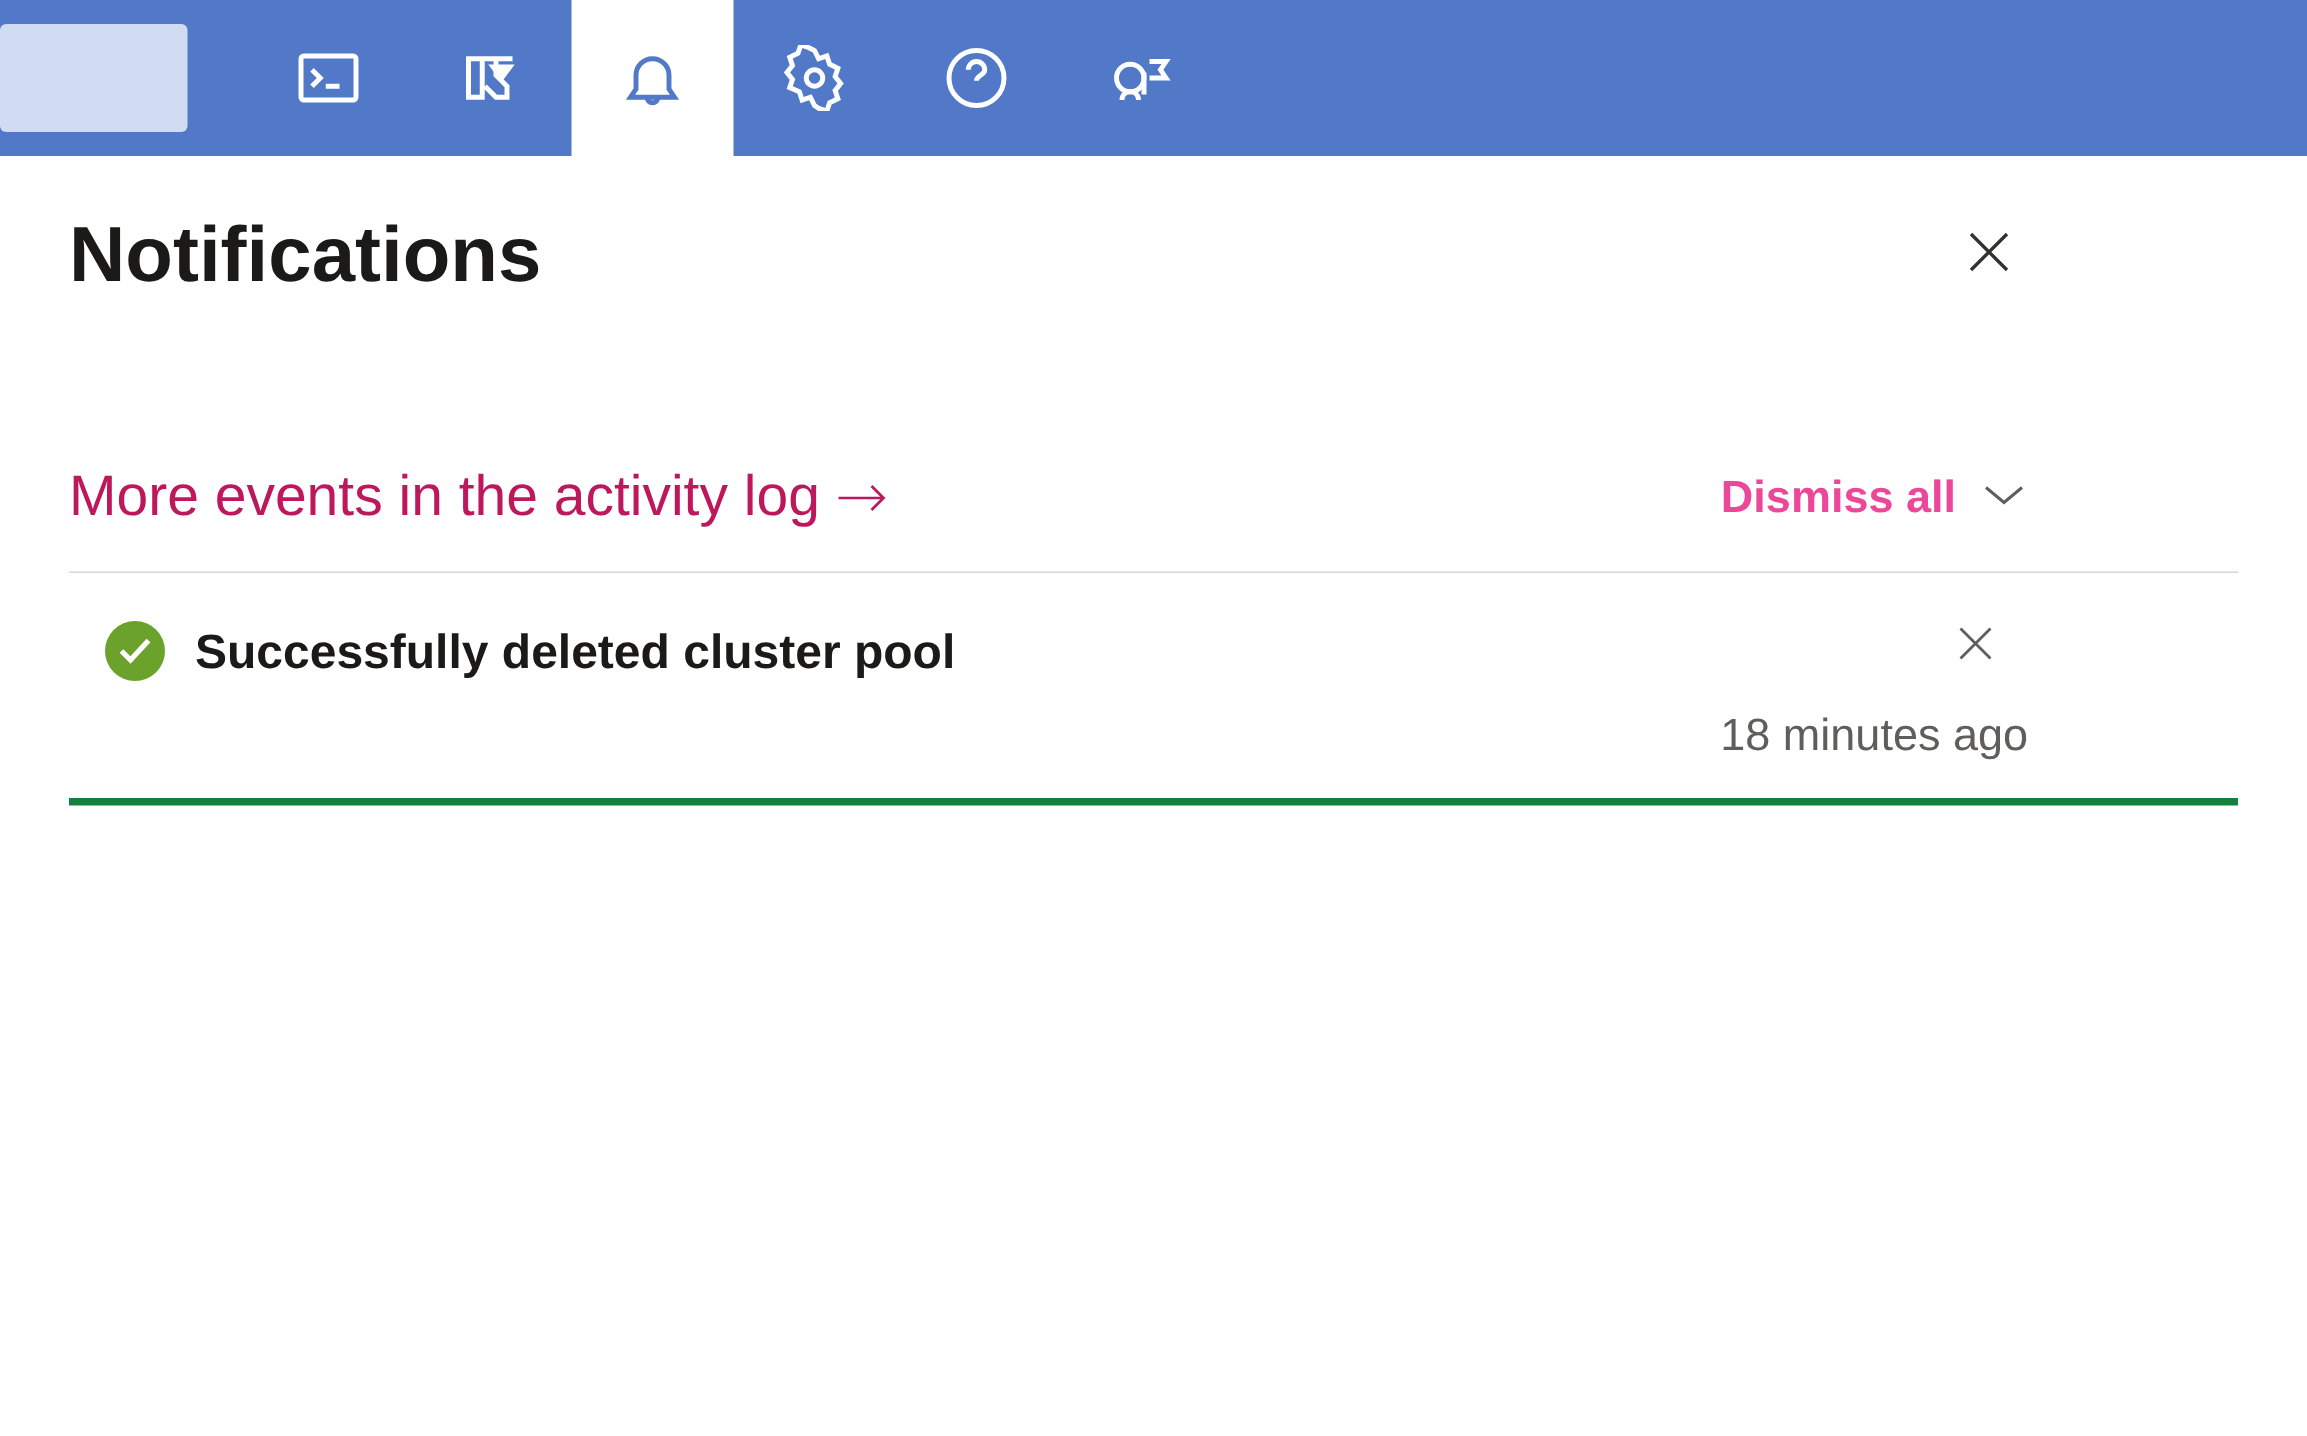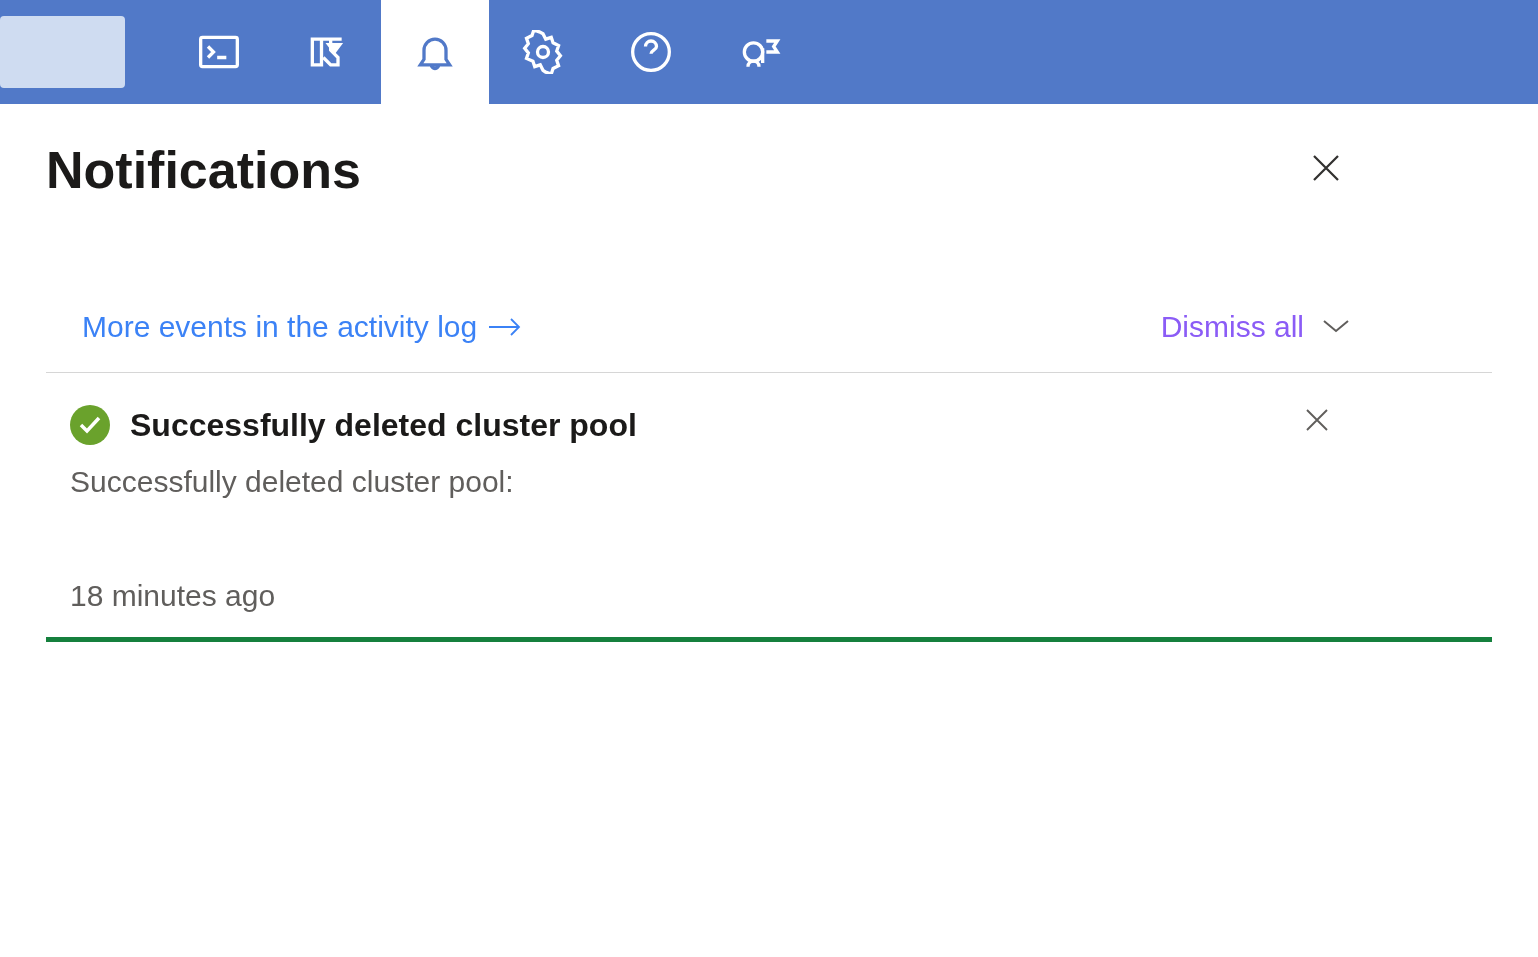--- a/index.html
+++ b/index.html
@@ -69,42 +69,42 @@
       height: 36px;
     }
     .actions-row {
       display: flex;
       align-items: center;
       justify-content: space-between;
       padding-bottom: 28px;
       border-bottom: 1px solid #d6d6d6;
     }
     .link {
-      color: #3b82f6;
-      font-size: 30px;
+      color: #be185d;
+      font-size: 38px;
       cursor: pointer;
       display: inline-flex;
       align-items: center;
       gap: 10px;
-      margin-left: 36px;
     }
     .link svg {
       width: 36px;
       height: 22px;
     }
     .dismiss-group {
       display: flex;
       align-items: center;
       gap: 16px;
       margin-right: 140px;
     }
     .dismiss-all {
-      color: #8b5cf6;
+      color: #ec4899;
       font-size: 30px;
       cursor: pointer;
+      font-weight: bold;
     }
     .chevron {
       cursor: pointer;
       color: #605e5c;
     }
     .chevron svg {
       width: 32px;
       height: 20px;
     }
     .notification-item {
@@ -140,20 +140,21 @@
     }
     .notif-desc {
       font-size: 30px;
       color: #605e5c;
       margin-left: 0;
       margin-bottom: 80px;
     }
     .notif-time {
       font-size: 30px;
       color: #605e5c;
+      text-align: right;
       margin-right: 140px;
     }
     .notif-close {
       position: absolute;
       top: 32px;
       right: 160px;
       cursor: pointer;
       color: #605e5c;
     }
     .notif-close svg {
@@ -238,21 +239,20 @@
 
   <div class="notification-item">
     <div class="notif-header">
       <div class="success-badge">
         <svg viewBox="0 0 24 20" fill="none" stroke="currentColor" stroke-width="3.5">
           <path d="M3 10l6 6L21 3"></path>
         </svg>
       </div>
       <div class="notif-title">Successfully deleted cluster pool</div>
     </div>
-    <div class="notif-desc">Successfully deleted cluster pool:</div>
     <div class="notif-time">18 minutes ago</div>
     <div class="notif-close">
       <svg viewBox="0 0 24 24" fill="none" stroke="currentColor" stroke-width="1.5">
         <path d="M4 4l16 16M20 4L4 20"></path>
       </svg>
     </div>
   </div>
 </div>
 
 </body></html>

